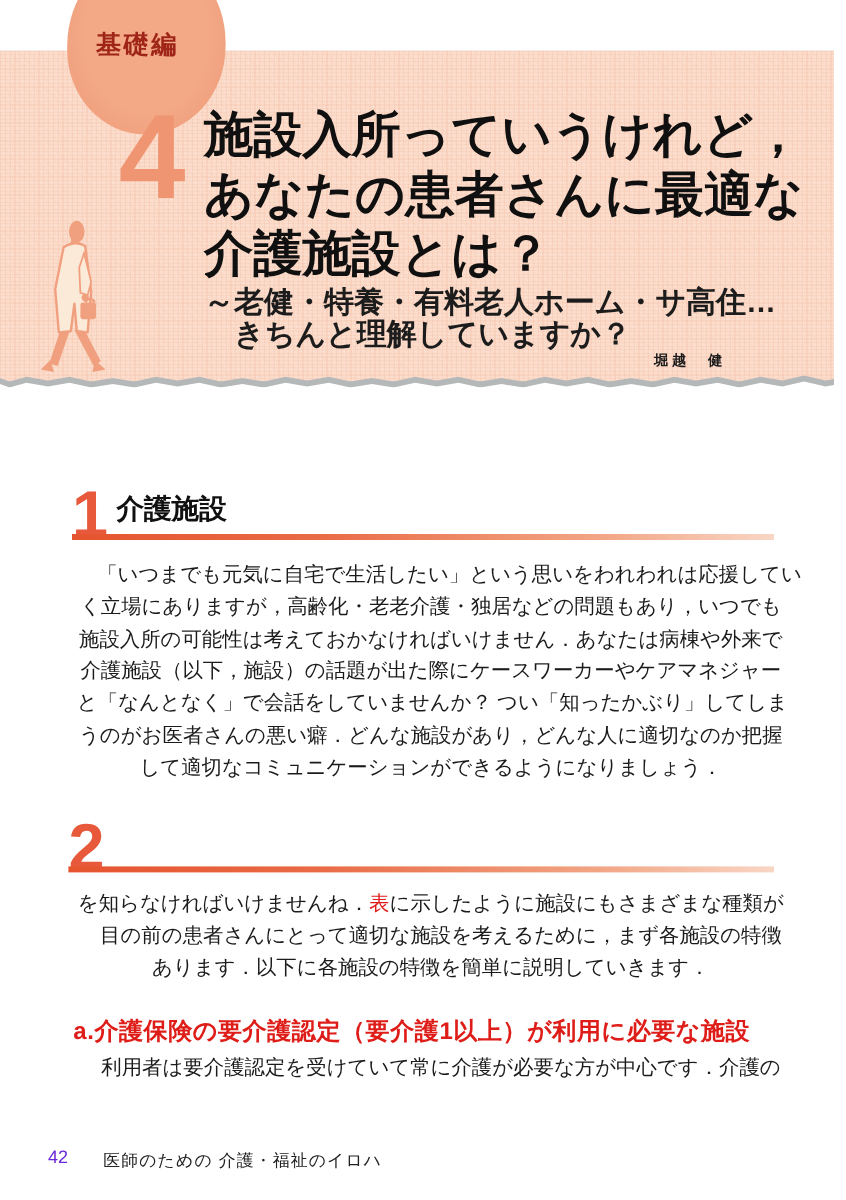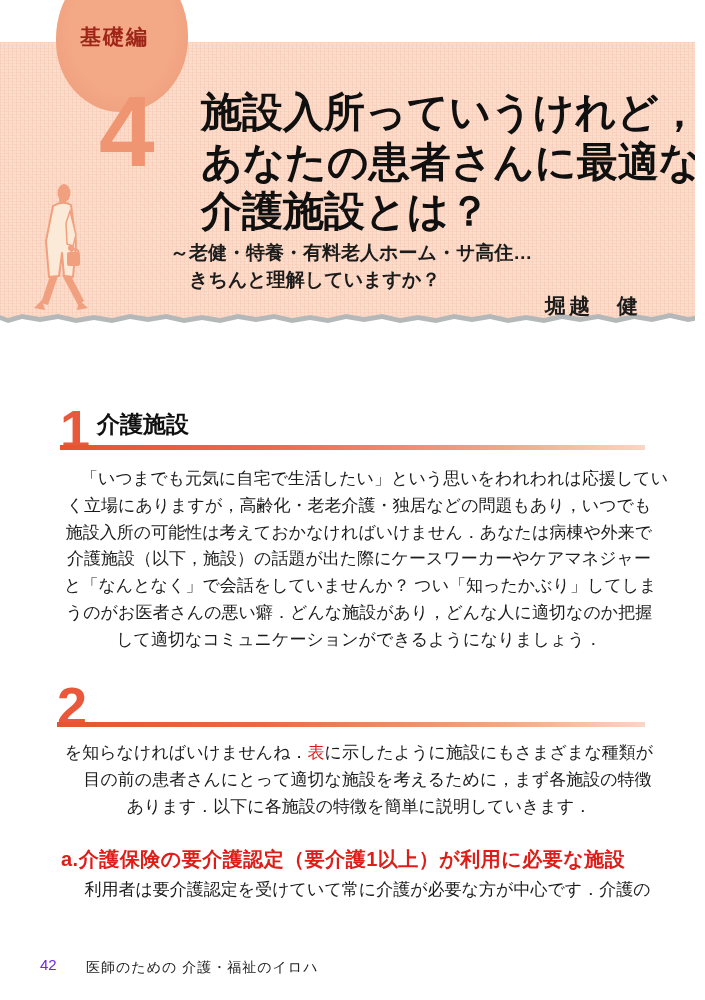--- a/index.html
+++ b/index.html
@@ -18,24 +18,24 @@
 
   .badge-circle{position:absolute;left:56px;top:-38px;width:132px;height:150px;
     background:radial-gradient(ellipse at 50% 45%,#f3a886 55%,#ee9a77 100%);
     border-radius:50% 48% 52% 50% / 52% 50% 50% 48%;}
   .badge-text{position:absolute;left:80px;top:23px;font-size:21px;font-weight:700;
     color:#9e2518;letter-spacing:2px;}
 
   .chapter-number{position:absolute;left:99px;top:89px;font-size:100px;line-height:85px;
     font-weight:700;color:#ef9572;}
   .chapter-title{position:absolute;left:170px;top:88px;font-size:41px;line-height:49.5px;
-    font-weight:700;color:#101010;white-space:nowrap;margin-left:31px;}
-  .chapter-subtitle{position:absolute;left:170px;top:239px;font-size:19px;line-height:27px;
+    font-weight:700;color:#101010;white-space:nowrap;}
+  .chapter-subtitle{position:absolute;left:170px;top:239px;font-size:25px;line-height:27px;
     font-weight:700;color:#1c1c1c;white-space:nowrap;}
-  .author{position:absolute;left:545px;top:292px;font-size:21px;font-weight:700;
+  .author{position:absolute;left:545px;top:292px;font-size:12px;font-weight:700;
     letter-spacing:3px;color:#1c1c1c;}
   .doctor{position:absolute;left:26px;top:183px;width:68px;height:134px;}
 
   
   .sec-num{position:absolute;font-weight:700;color:#e7593a;font-size:54px;line-height:1;}
   #sec1-num{left:60px;top:402px;}
   #sec2-num{left:57px;top:679px;}
   .sec-heading{position:absolute;font-weight:700;color:#101010;white-space:nowrap;}
   #sec1-heading{left:97px;top:409px;font-size:23px;}
   #sec2-heading{left:96px;top:688px;font-size:22.5px;}

